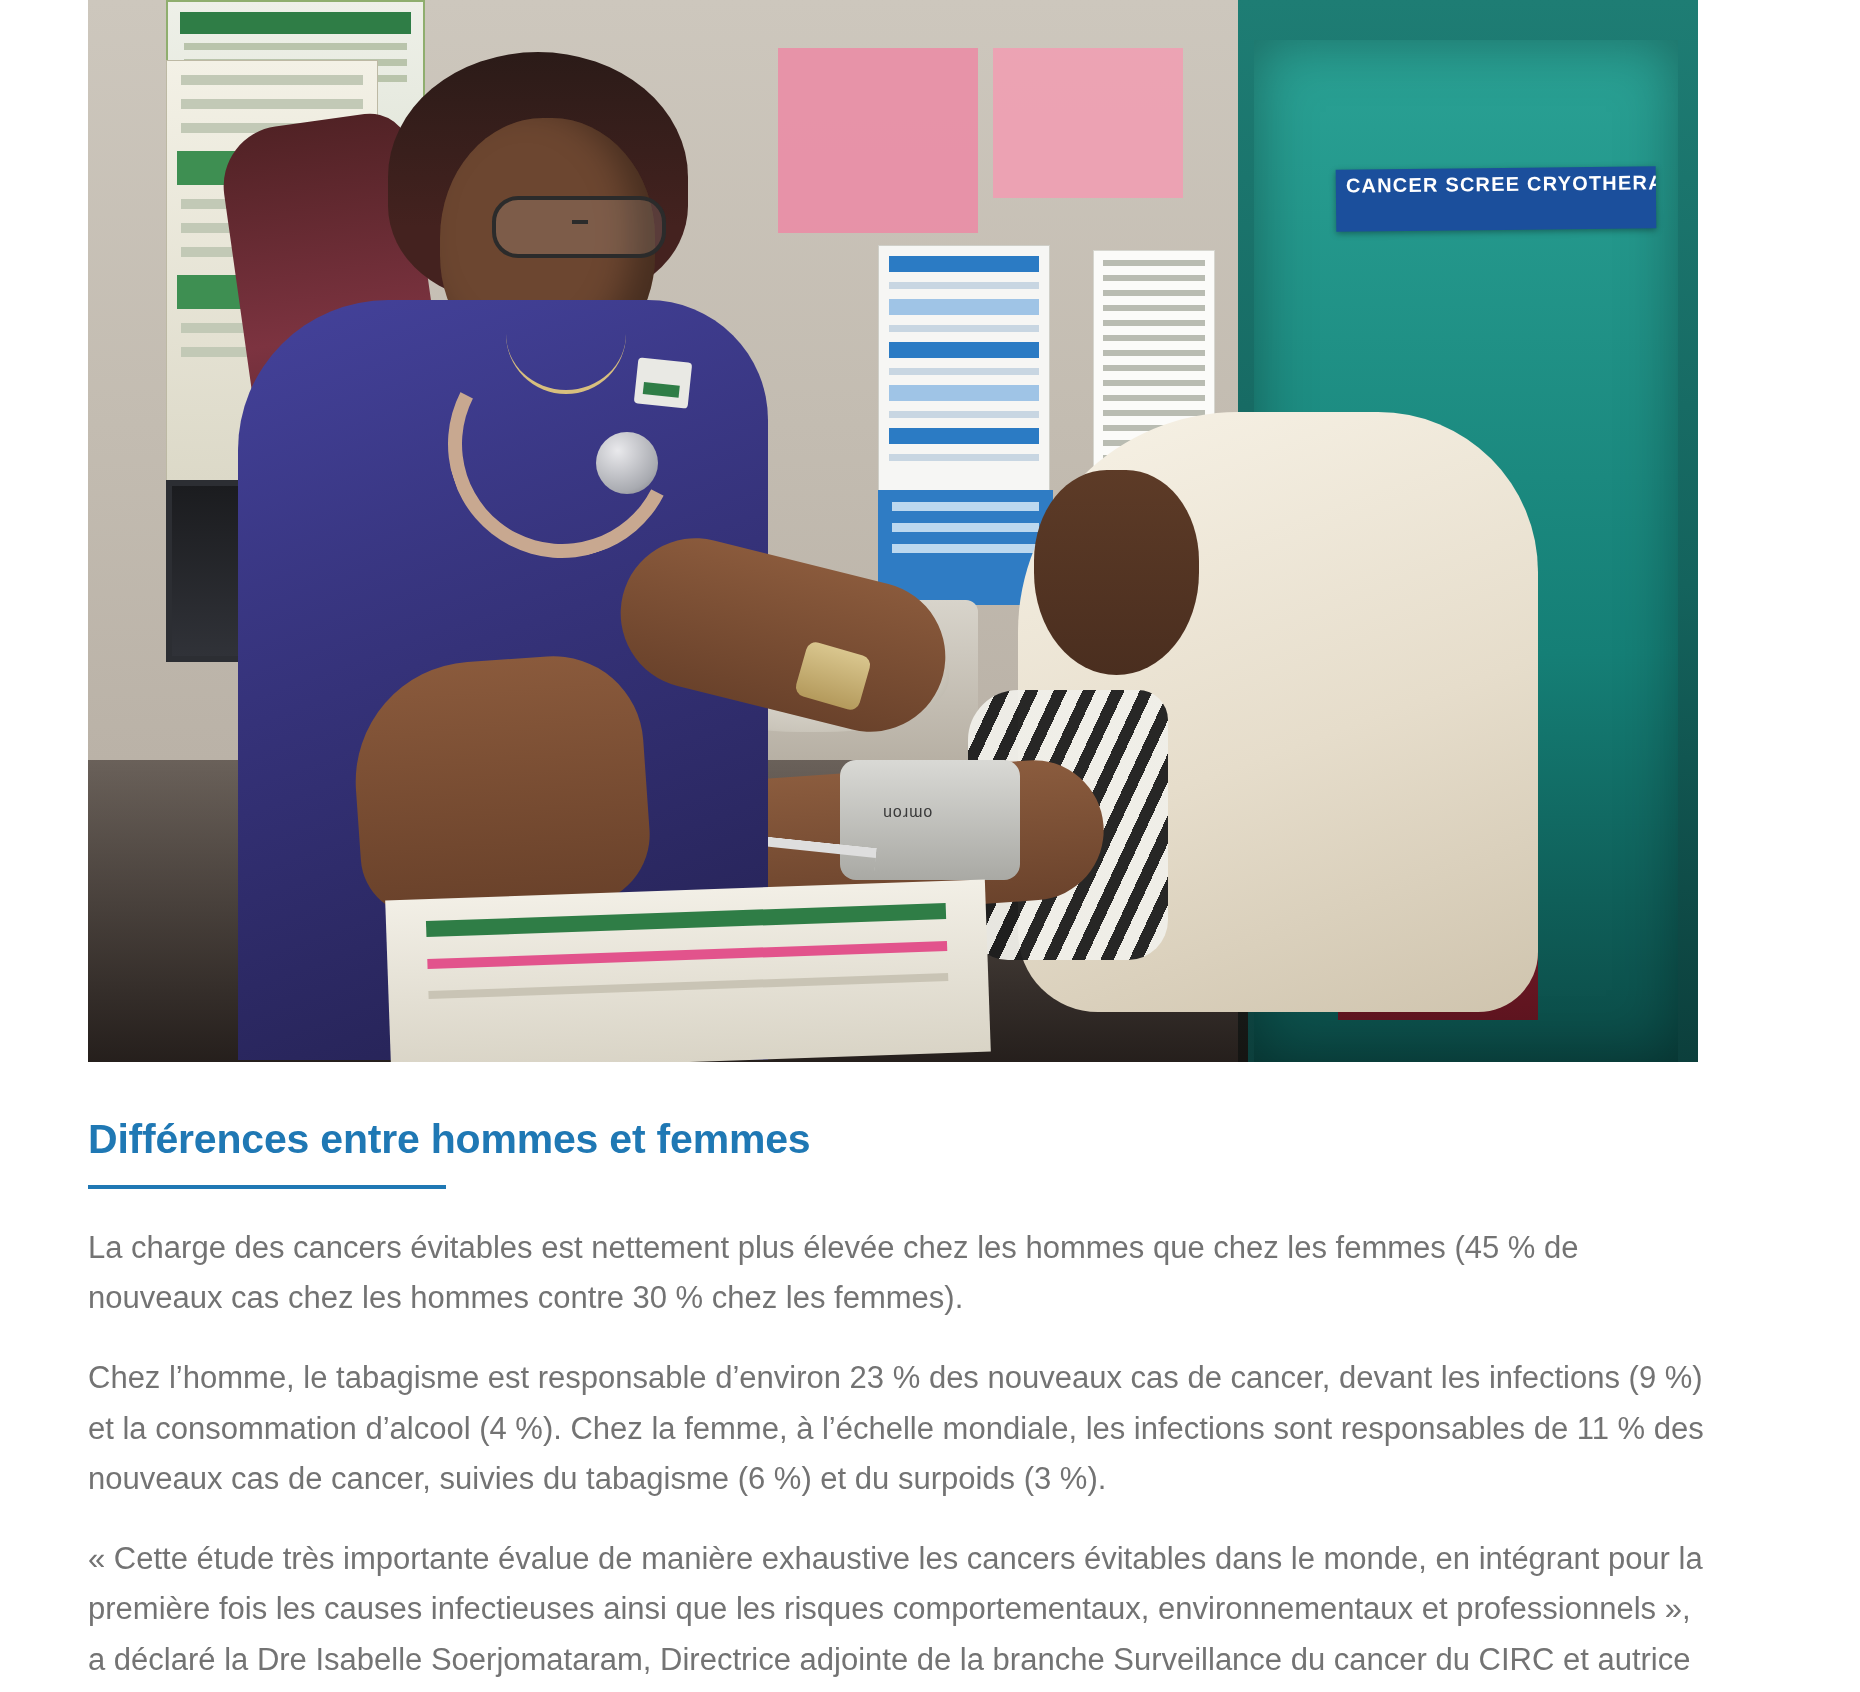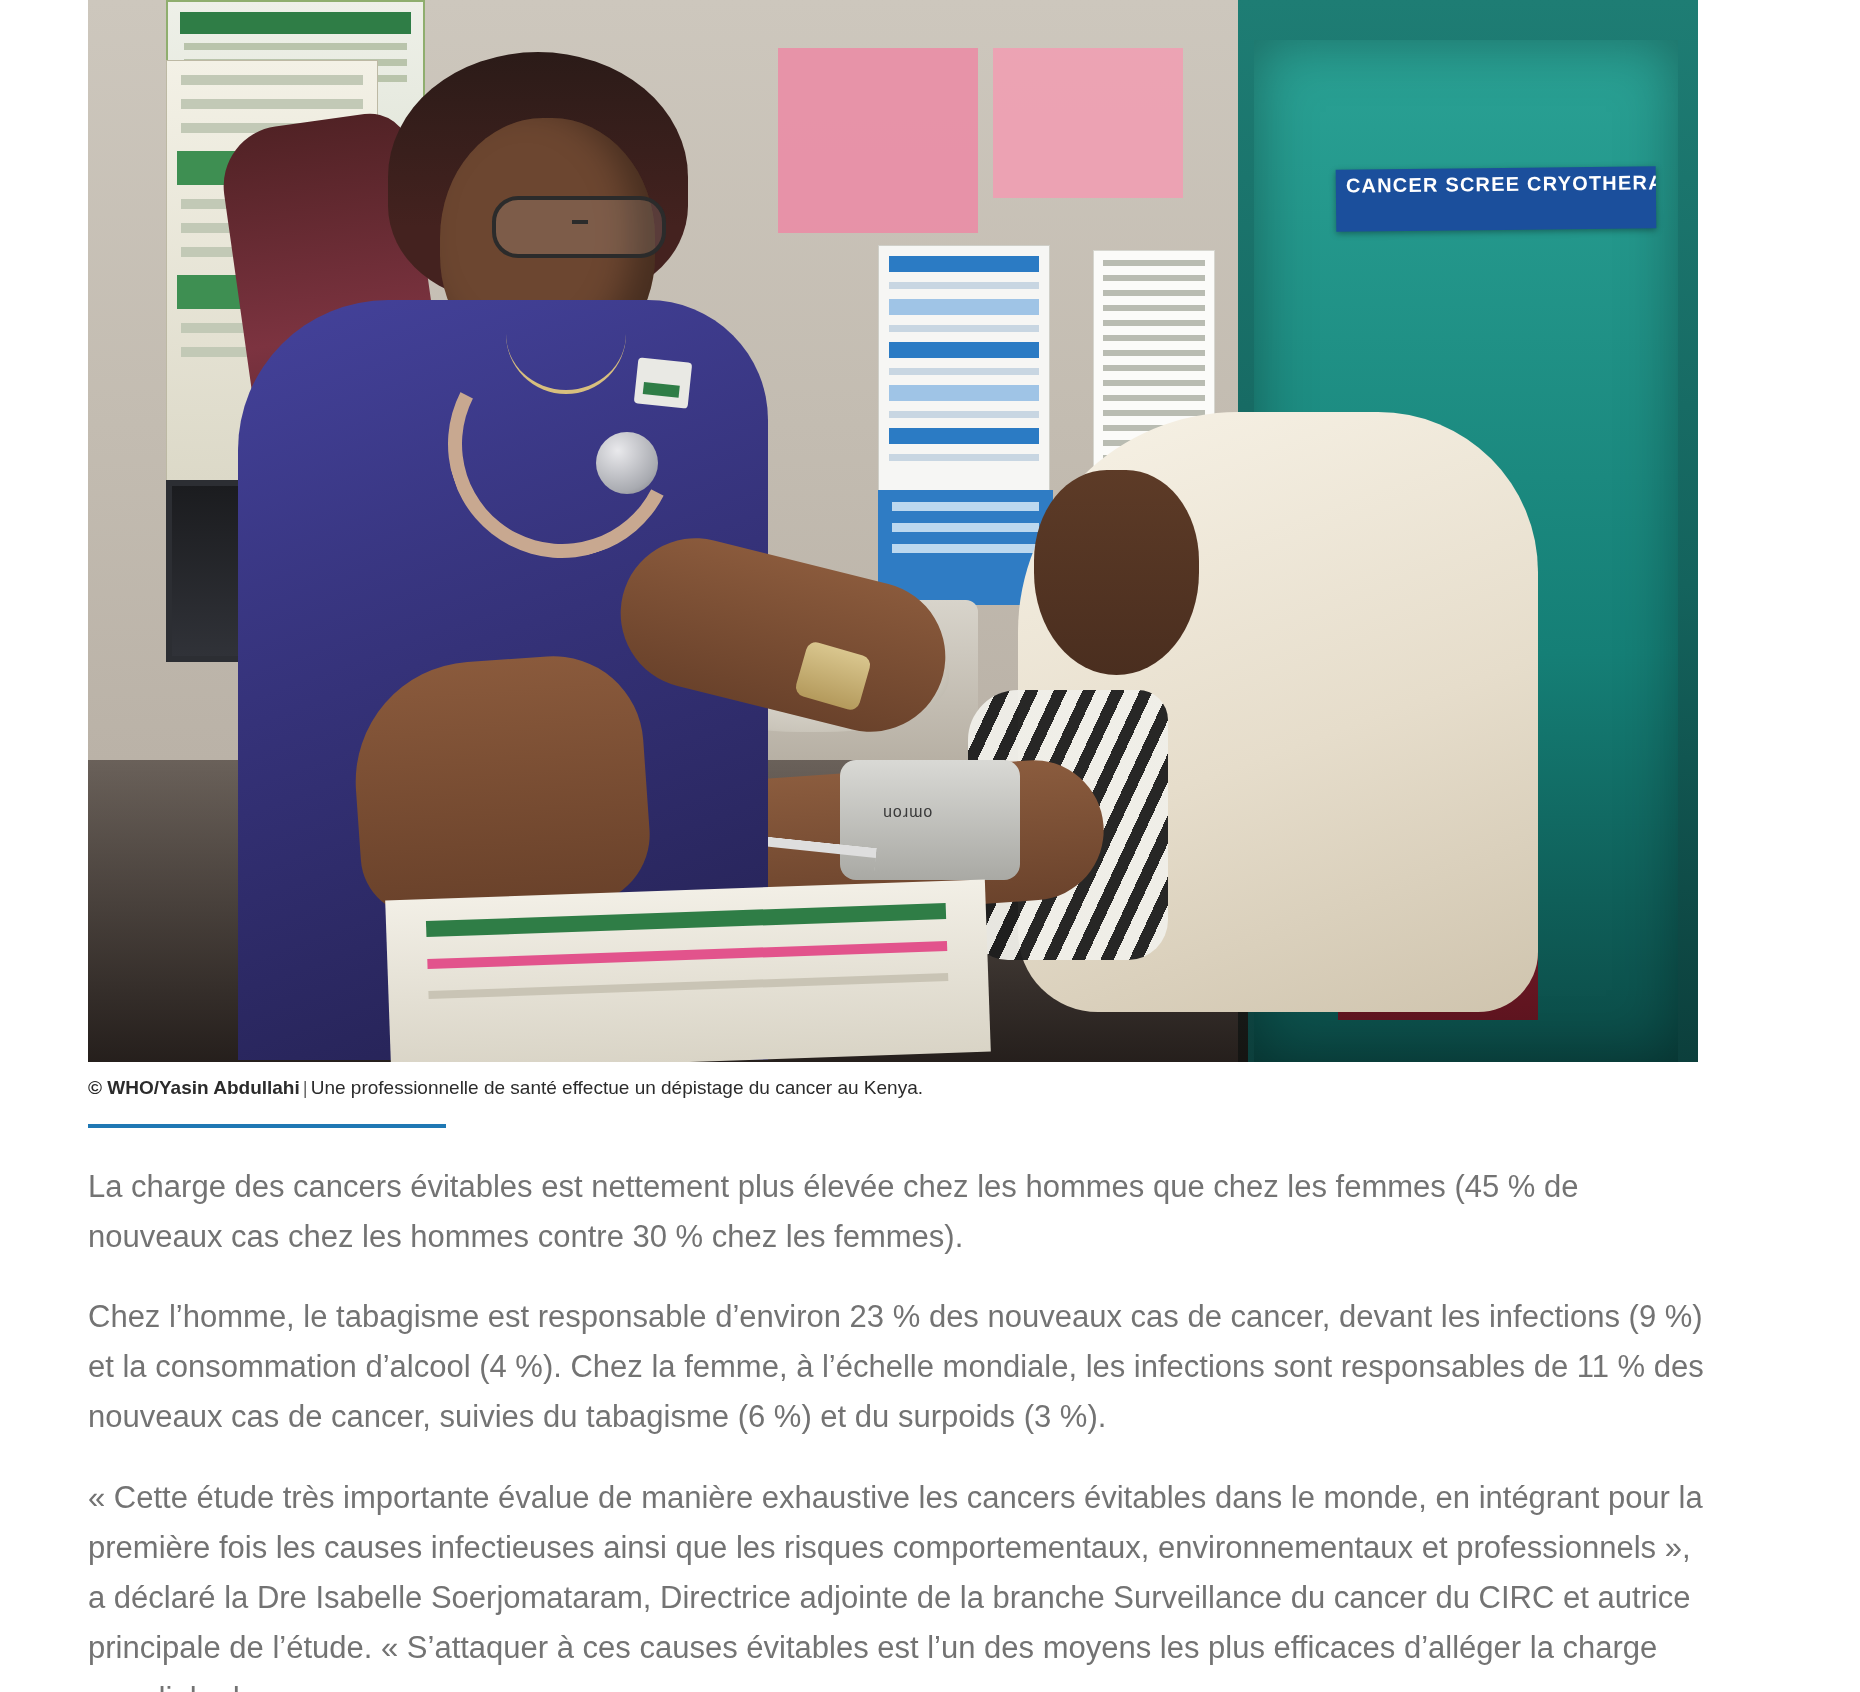--- a/index.html
+++ b/index.html
@@ -413,25 +413,23 @@
       <div class="nurse-arm2"></div>
       <div class="watch"></div>
 
       <div class="desk-papers">
         <div class="stripe"></div>
         <div class="stripe pink"></div>
         <div class="stripe grey"></div>
       </div>
     </div>
 
-    <figcaption>
-      <span class="credit">© WHO/Yasin Abdullahi</span><span class="sep">|</span><span>Une professionnelle de santé effectue un dépistage du cancer au Kenya.</span>
-    </figcaption>
   </figure>
 
+  <h2 class="section-title">Différences entre hommes et femmes</h2>
   <div class="title-rule"></div>
 
   <div class="body-copy">
     <p>La charge des cancers évitables est nettement plus élevée chez les hommes que chez les femmes (45 % de nouveaux cas chez les hommes contre 30 % chez les femmes).</p>
     <p>Chez l’homme, le tabagisme est responsable d’environ 23 % des nouveaux cas de cancer, devant les infections (9 %) et la consommation d’alcool (4 %). Chez la femme, à l’échelle mondiale, les infections sont responsables de 11 % des nouveaux cas de cancer, suivies du tabagisme (6 %) et du surpoids (3 %).</p>
     <p>« Cette étude très importante évalue de manière exhaustive les cancers évitables dans le monde, en intégrant pour la première fois les causes infectieuses ainsi que les risques comportementaux, environnementaux et professionnels », a déclaré la Dre Isabelle Soerjomataram, Directrice adjointe de la branche Surveillance du cancer du CIRC et autrice principale de l’étude. « S’attaquer à ces causes évitables est l’un des moyens les plus efficaces d’alléger la charge mondiale des cancers ».</p>
   </div>
 
 </div>
 

